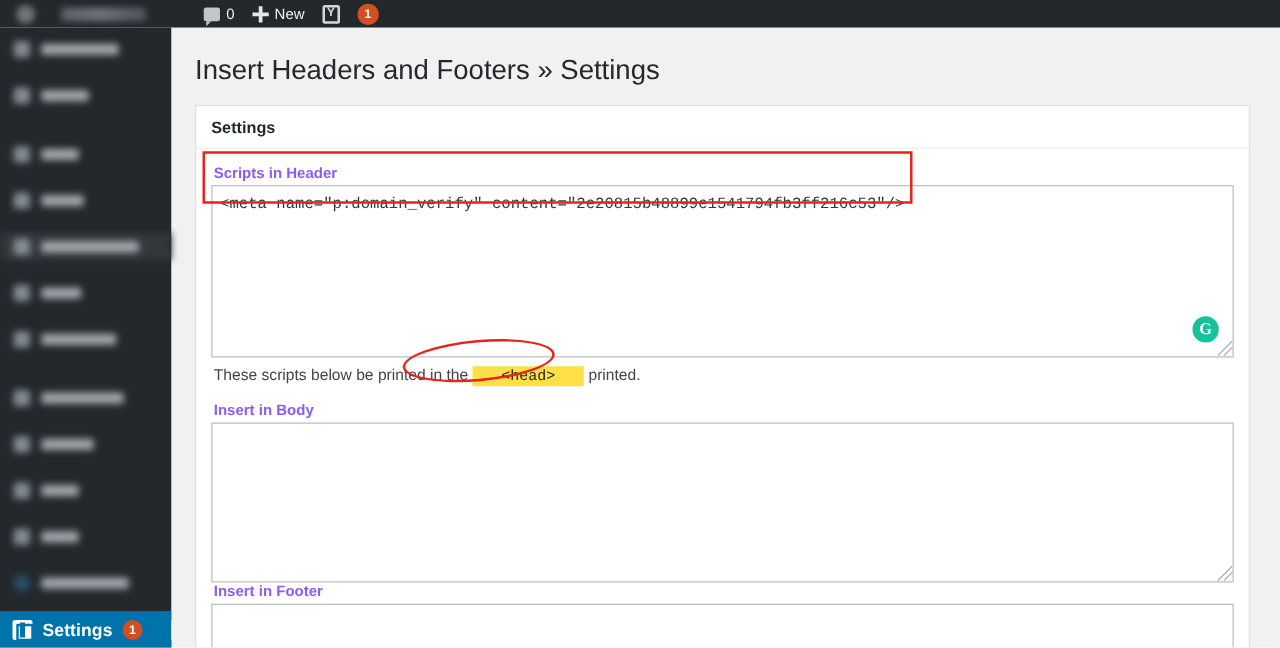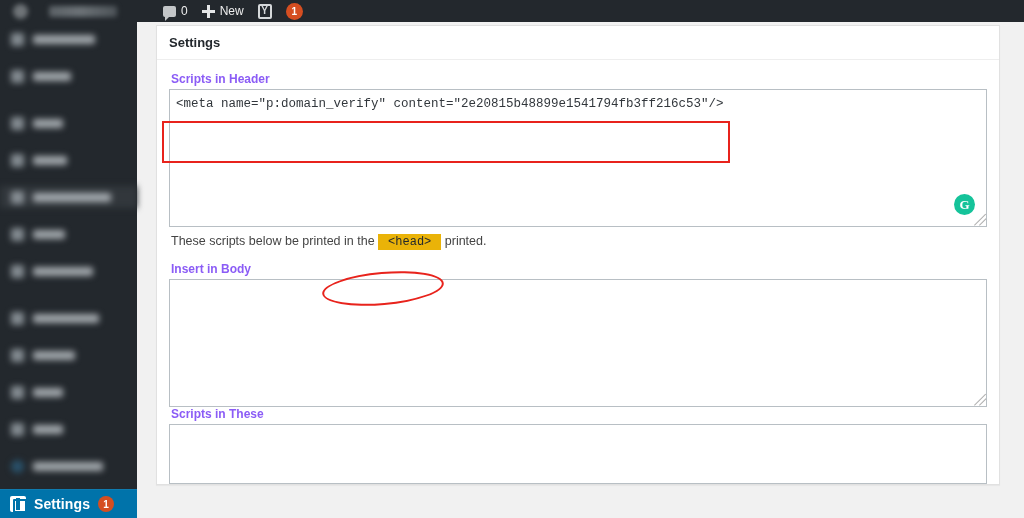--- a/index.html
+++ b/index.html
@@ -231,24 +231,24 @@
   #header-box { height: 138px; }
   #body-box   { height: 128px; }
   #footer-box { height: 60px; }
 
   .helper {
     font-size: 12.5px;
     color: #444;
     margin: 7px 0 13px 2px;
   }
   code.tag {
-    background: #eab308;
+    background: #fde047;
     font-family: "Liberation Mono", monospace;
     font-size: 12px;
-    padding: 1px 10px;
+    padding: 1px 23px;
     color: #23282d;
   }
 
   
   .ta-wrap { position: relative; }
   .grammarly {
     position: absolute;
     right: 12px; bottom: 12px;
     width: 21px; height: 21px;
     border-radius: 50%;
@@ -391,20 +391,21 @@
     <div class="settings-item">
       <span class="settings-gear"></span>
       <span class="settings-label">Settings</span>
       <span class="settings-badge">1</span>
     </div>
 
   </div>
 
   <div class="content">
 
+    <div class="page-title">Insert Headers and Footers » Settings</div>
 
     <div class="panel">
       <div class="panel-head">Settings</div>
 
       <div class="panel-body">
 
         <div>
           <div class="field-label">Scripts in Header</div>
           <div class="ta-wrap">
             <textarea id="header-box" class="script-box" spellcheck="false" style="">&lt;meta name="p:domain_verify" content="2e20815b48899e1541794fb3ff216c53"/&gt;</textarea>
@@ -420,21 +421,21 @@
 
         <div>
           <div class="field-label">Insert in Body</div>
           <div class="ta-wrap">
             <textarea id="body-box" class="script-box" spellcheck="false" style=""></textarea>
             <div class="resize-grip"></div>
           </div>
         </div>
 
         <div>
-          <div class="field-label">Scripts in These</div>
+          <div class="field-label">Insert in Footer</div>
           <div class="ta-wrap">
             <textarea id="footer-box" class="script-box" spellcheck="false" style=""></textarea>
           </div>
         </div>
 
       </div>
     </div>
   </div>
 
   <div class="scroll-gutter"></div>

